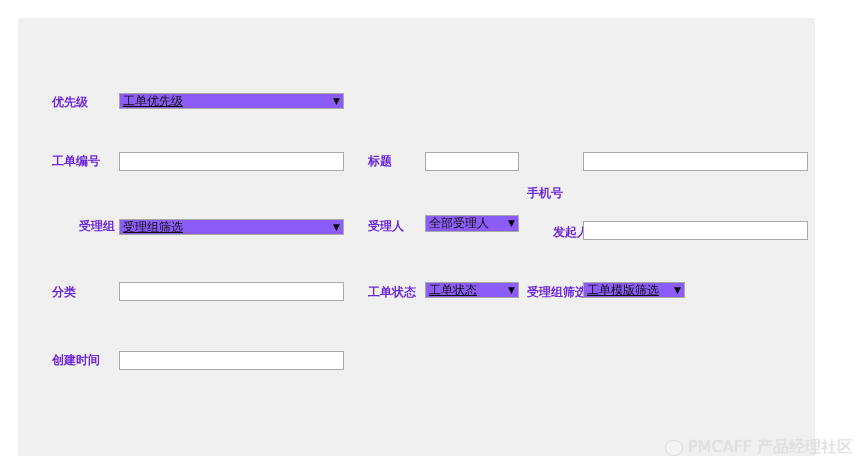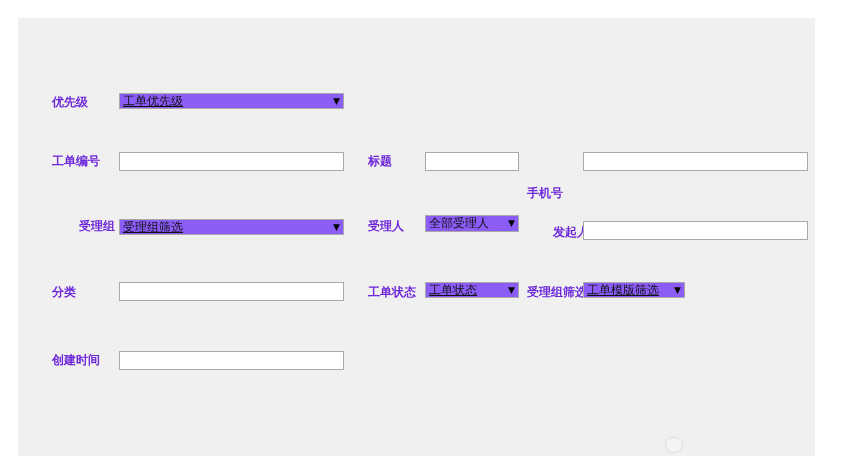--- a/index.html
+++ b/index.html
@@ -133,13 +133,14 @@
 <div class="sel" style="left:583px; top:282px; width:102px;">
   <span class="val">工单模版筛选</span>
   <span class="arrow">▼</span>
 </div>
 
 <span class="lbl" style="left:52px; top:353px;">创建时间</span>
 <input class="txt" type="text" style="left: 119px; top: 351px; width: 225px;" value="">
 
 <div class="watermark">
   <span class="logo"></span>
+  <span>PMCAFF 产品经理社区</span>
 </div>
 
 </body></html>

